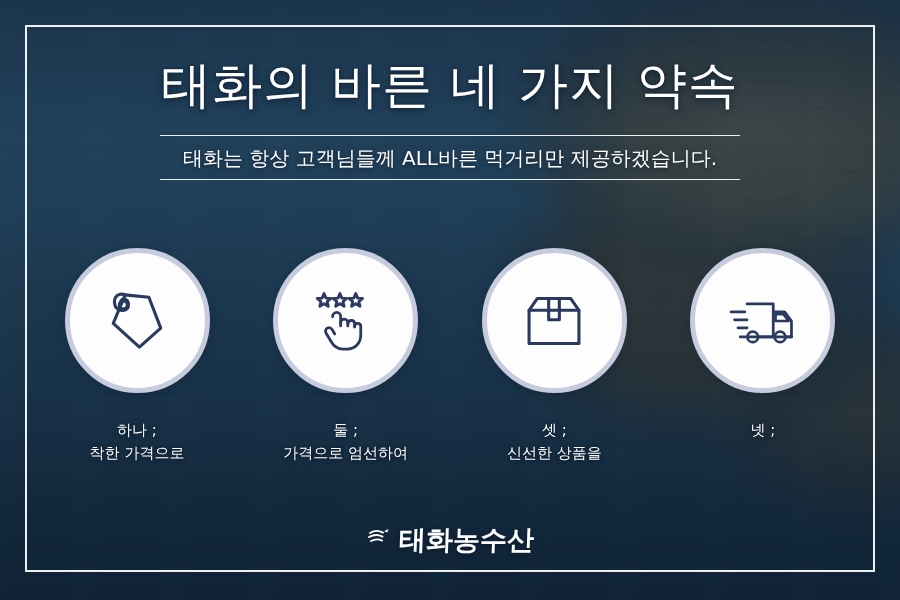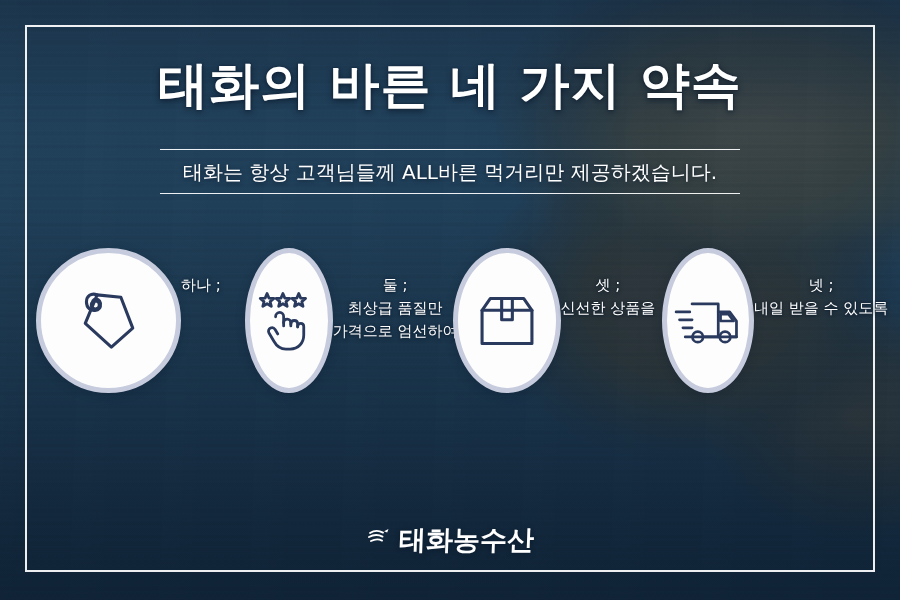--- a/index.html
+++ b/index.html
@@ -103,31 +103,31 @@
   
   .header {
     position: absolute;
     left: 0; right: 0;
     top: 58px;
     text-align: center;
   }
 
   .title {
     font-size: 50px;
-    font-weight: 700;
+    font-weight: 400;
     color: #ffffff;
     letter-spacing: 1px;
     line-height: 1.1;
     text-shadow: 0 2px 6px rgba(8,22,40,.75), 0 0 2px rgba(8,22,40,.6);
     white-space: nowrap;
   }
 
   .rule-block {
     width: 580px;
-    margin: 36px auto 0;
+    margin: 22px auto 0;
   }
   .rule {
     height: 1px;
     background: rgba(255,255,255,.92);
     width: 100%;
   }
   .subtitle {
     font-size: 20px;
     font-weight: 400;
     color: #ffffff;
@@ -142,20 +142,22 @@
     position: absolute;
     left: 36px;
     right: 36px;
     top: 248px;
     display: flex;
     justify-content: space-between;
   }
   .feature {
     width: 202px;
     display: flex;
+    flex-direction: column;
+    align-items: center;
   }
 
   .circle {
     width: 145px;
     height: 145px;
     border-radius: 50%;
     background: #fdfdfd;
     border: 5px solid #c6cbdd;
     display: flex;
     align-items: center;
@@ -227,20 +229,21 @@
         <span>
           <svg width="76" height="76" viewBox="0 0 64 64" fill="none" stroke="#2a3a5e" stroke-width="2.6" stroke-linecap="round" stroke-linejoin="round">
             <path d="M22 10 L42 12 L52 38 L34 54 L12 34 Z"></path>
             <path d="M22 10 C17 8 13 11 13 16 C13 21 17 24 21 23 C25 22 26 18 24 15 C22.5 12.8 19.5 13 18.5 15"></path>
             <circle cx="20.5" cy="18.5" r="3.4"></circle>
           </svg>
         </span>
       </div>
       <div class="caption">
         <span class="num">하나 ;</span>
+        <span class="l2">착한 가격으로</span>
       </div>
     </div>
 
     <div class="feature">
       <div class="circle">
         <span>
           <svg width="78" height="78" viewBox="0 0 64 64" fill="none" stroke="#2a3a5e" stroke-width="2.3" stroke-linecap="round" stroke-linejoin="round">
             <path d="M14 9.5 L15.6 13.2 L19.6 13.5 L16.5 16.1 L17.5 20 L14 17.8 L10.5 20 L11.5 16.1 L8.4 13.5 L12.4 13.2 Z"></path>
             <path d="M27 9.5 L28.6 13.2 L32.6 13.5 L29.5 16.1 L30.5 20 L27 17.8 L23.5 20 L24.5 16.1 L21.4 13.5 L25.4 13.2 Z"></path>
             <path d="M40 9.5 L41.6 13.2 L45.6 13.5 L42.5 16.1 L43.5 20 L40 17.8 L36.5 20 L37.5 16.1 L34.4 13.5 L38.4 13.2 Z"></path>
@@ -248,21 +251,20 @@
             <path d="M27.6 33.5 C27.6 31.7 28.9 30.4 30.6 30.4 C32.2 30.4 33.5 31.7 33.5 33.5 L33.5 36"></path>
             <path d="M33.5 34.5 C33.5 32.8 34.7 31.6 36.3 31.6 C37.9 31.6 39.1 32.8 39.1 34.5 L39.1 37"></path>
             <path d="M39.1 36.5 C39.1 35 40.2 33.9 41.6 33.9 C43 33.9 44.1 35 44.1 36.5 L44.1 43.5
                      C44.1 50 39.6 55 33 55 L29.5 55 C24.6 55 21.6 52.2 19.6 48.6
                      L15.6 41.8 C14.7 40.2 15.3 38.5 16.8 37.8 C18.2 37.1 19.7 37.6 20.6 39 L22.8 42.6"></path>
           </svg>
         </span>
       </div>
       <div class="caption">
         <span class="num">둘 ;</span>
-        <span class="l1">최상급 품질만</span>
         <span class="l2">가격으로 엄선하여</span>
       </div>
     </div>
 
     <div class="feature">
       <div class="circle">
         <span>
           <svg width="76" height="76" viewBox="0 0 64 64" fill="none" stroke="#2a3a5e" stroke-width="2.6" stroke-linecap="round" stroke-linejoin="round">
             <path d="M11 23 L18 13 L46 13 L53 23 L53 51 L11 51 Z"></path>
             <path d="M11 23 L53 23"></path>
@@ -291,21 +293,20 @@
             <path d="M31.6 46 L46.4 46"></path>
             <path d="M55.6 46 L61 46"></path>
             <path d="M8 24 L20 24"></path>
             <path d="M11 31 L22 31"></path>
             <path d="M14 38 L22 38"></path>
           </svg>
         </span>
       </div>
       <div class="caption">
         <span class="num">넷 ;</span>
-        <span class="l2">내일 받을 수 있도록</span>
       </div>
     </div>
 
   </div>
 
   <div class="logo">
     <span class="logo-mark">
       <svg width="26" height="24" viewBox="0 0 26 24" fill="none" stroke="#ffffff" stroke-width="1.9" stroke-linecap="round">
         <path d="M3 7 C7 4.4 12 4.4 16 6.6"></path>
         <path d="M2 11 C6.5 8.6 11.5 8.6 15.5 10.6"></path>

